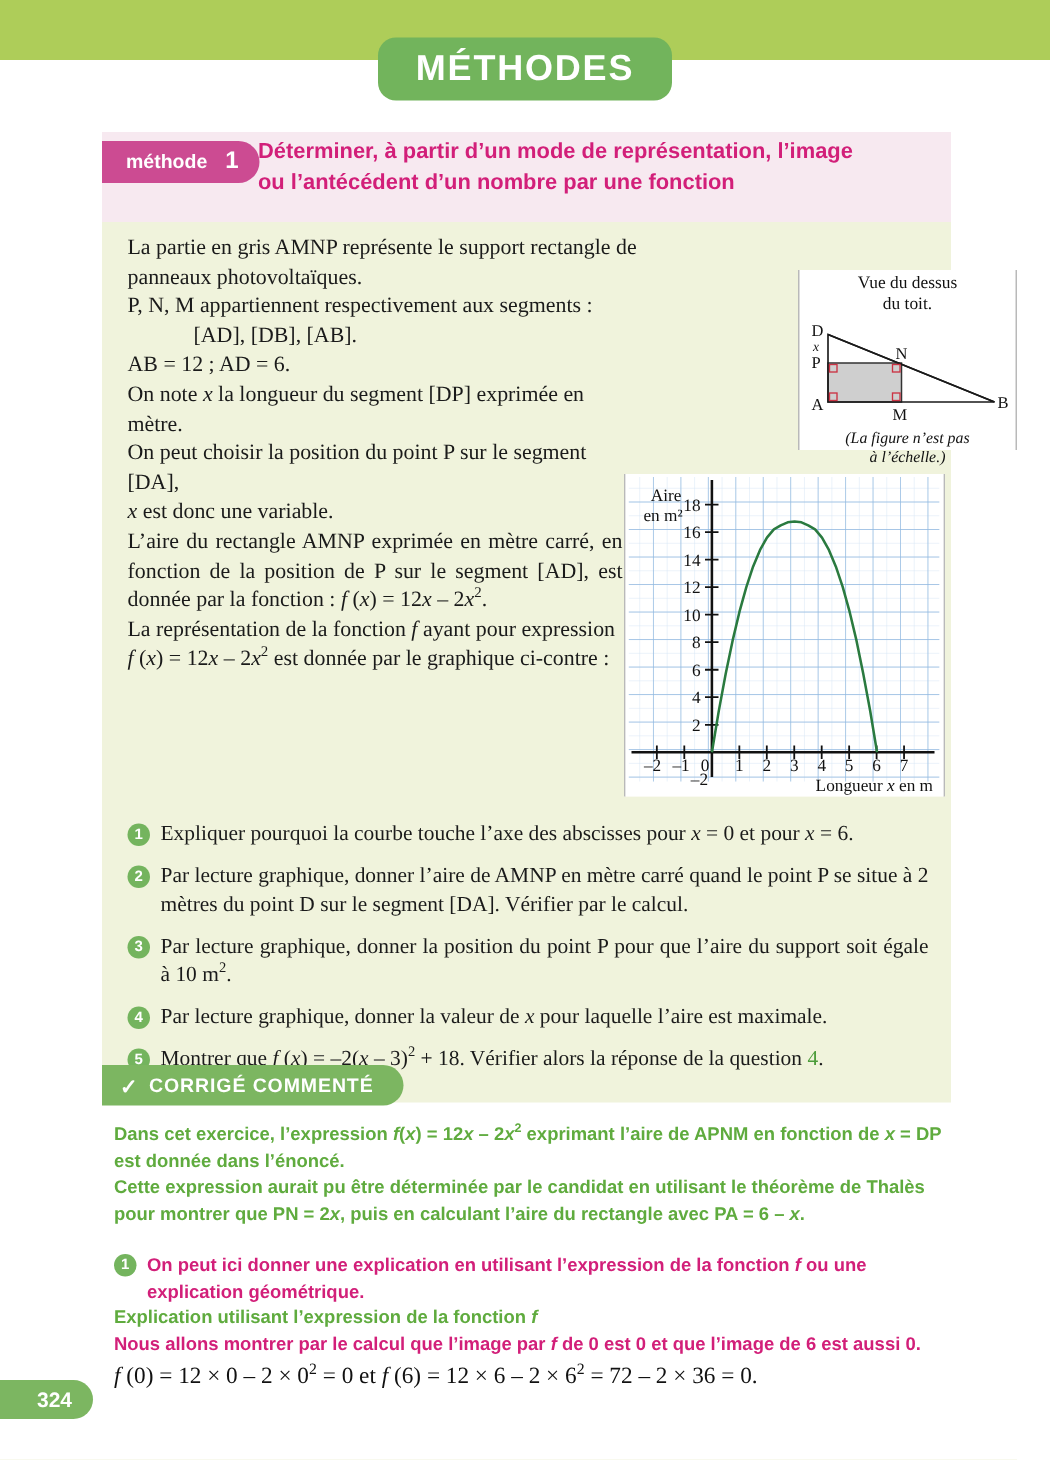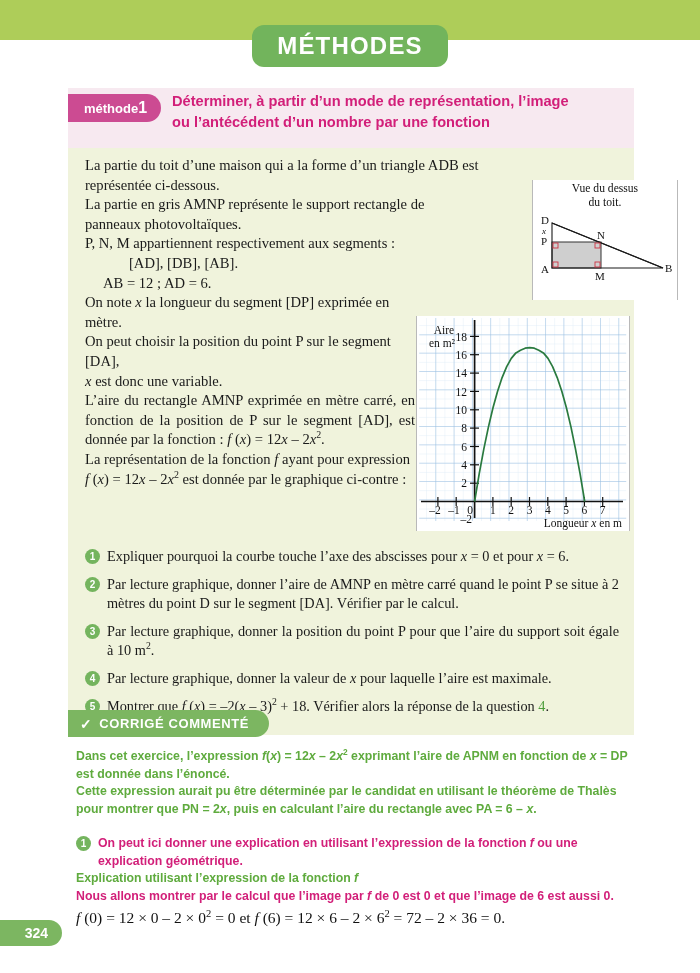--- a/index.html
+++ b/index.html
@@ -55,21 +55,21 @@
     left: 0; top: 6px;
     background: #cc4b92;
     color: #fff;
     font-family: "Liberation Sans", sans-serif;
     font-size: 13px;
     font-weight: bold;
     padding: 5px 14px 5px 16px;
     border-radius: 0 14px 14px 0;
     display: flex;
     align-items: baseline;
-    gap: 0;
+    gap: 12px;
   }
   .method-tag .num { font-size: 16px; }
   .method-title {
     position: absolute;
     left: 104px; top: 3px;
     width: 450px;
     color: #d21f79;
     font-family: "Liberation Sans", sans-serif;
     font-weight: bold;
     font-size: 14.6px;
@@ -231,25 +231,24 @@
       <span>méthode</span>
       <span class="num">1</span>
     </div>
     <div class="method-title">
       <div>Déterminer, à partir d’un mode de représentation, l’image</div>
       <div>ou l’antécédent d’un nombre par une fonction</div>
     </div>
   </div>
 
   <div class="body-text">
-    <p style="width:398px;">La partie du toit d’une maison qui a la forme d’un triangle ADB est représentée ci-dessous.</p>
     <p style="width:398px;">La partie en gris AMNP représente le support rectangle de panneaux photovoltaïques.</p>
     <p style="width:330px;">P, N, M appartiennent respectivement aux segments :</p>
     <p style="width:330px;margin-left:44px;">[AD], [DB], [AB].</p>
-    <p style="width:330px;margin-left:18px;">AB = 12 ; AD = 6.</p>
+    <p style="width:330px;">AB = 12 ; AD = 6.</p>
     <p style="width:340px;">On note <i class="v">x</i> la longueur du segment [DP] exprimée en mètre.</p>
     <p style="width:340px;">On peut choisir la position du point P sur le segment [DA],</p>
     <p style="width:340px;"><i class="v">x</i> est donc une variable.</p>
     <p class="just" style="width:330px;">L’aire du rectangle AMNP exprimée en mètre carré, en fonction de la position de P sur le segment [AD], est donnée par la fonction : <i class="v">f</i> (<i class="v">x</i>) = 12<i class="v">x</i> – 2<i class="v">x</i><sup>2</sup>.</p>
     <p style="width:330px;">La représentation de la fonction <i class="v">f</i> ayant pour expression</p>
     <p style="width:330px;"><i class="v">f</i> (<i class="v">x</i>) = 12<i class="v">x</i> – 2<i class="v">x</i><sup>2</sup> est donnée par le graphique ci-contre :</p>
   </div>
 
   <div class="roof-box">
     <div class="roof-cap">
@@ -268,20 +267,24 @@
       <rect x="20" y="53" width="5" height="5" fill="none" stroke="#cc3344" stroke-width="0.9"></rect>
       <rect x="62" y="53" width="5" height="5" fill="none" stroke="#cc3344" stroke-width="0.9"></rect>
       <text x="8" y="15" font-family="Liberation Serif, serif" font-size="11" fill="#111">D</text>
       <text x="9" y="25" font-family="Liberation Serif, serif" font-size="9" font-style="italic" fill="#111">x</text>
       <text x="8" y="36" font-family="Liberation Serif, serif" font-size="11" fill="#111">P</text>
       <text x="8" y="64" font-family="Liberation Serif, serif" font-size="11" fill="#111">A</text>
       <text x="62" y="71" font-family="Liberation Serif, serif" font-size="11" fill="#111">M</text>
       <text x="64" y="30" font-family="Liberation Serif, serif" font-size="11" fill="#111">N</text>
       <text x="132" y="63" font-family="Liberation Serif, serif" font-size="11" fill="#111">B</text>
     </svg>
+    <div class="roof-note">
+      <div>(La figure n’est pas</div>
+      <div>à l’échelle.)</div>
+    </div>
   </div>
 
   <div class="graph-box">
     <svg width="212" height="215" viewBox="0 0 212 215">
       <defs>
         <pattern id="minorGrid" width="9.15" height="9.17" patternUnits="userSpaceOnUse">
           <path d="M 9.15 0 L 0 0 0 9.17" fill="none" stroke="#d7e6f5" stroke-width="0.7"></path>
         </pattern>
         <pattern id="majorGrid" width="18.3" height="18.34" patternUnits="userSpaceOnUse">
           <path d="M 18.3 0 L 0 0 0 18.34" fill="none" stroke="#8fb8e0" stroke-width="0.9"></path>

